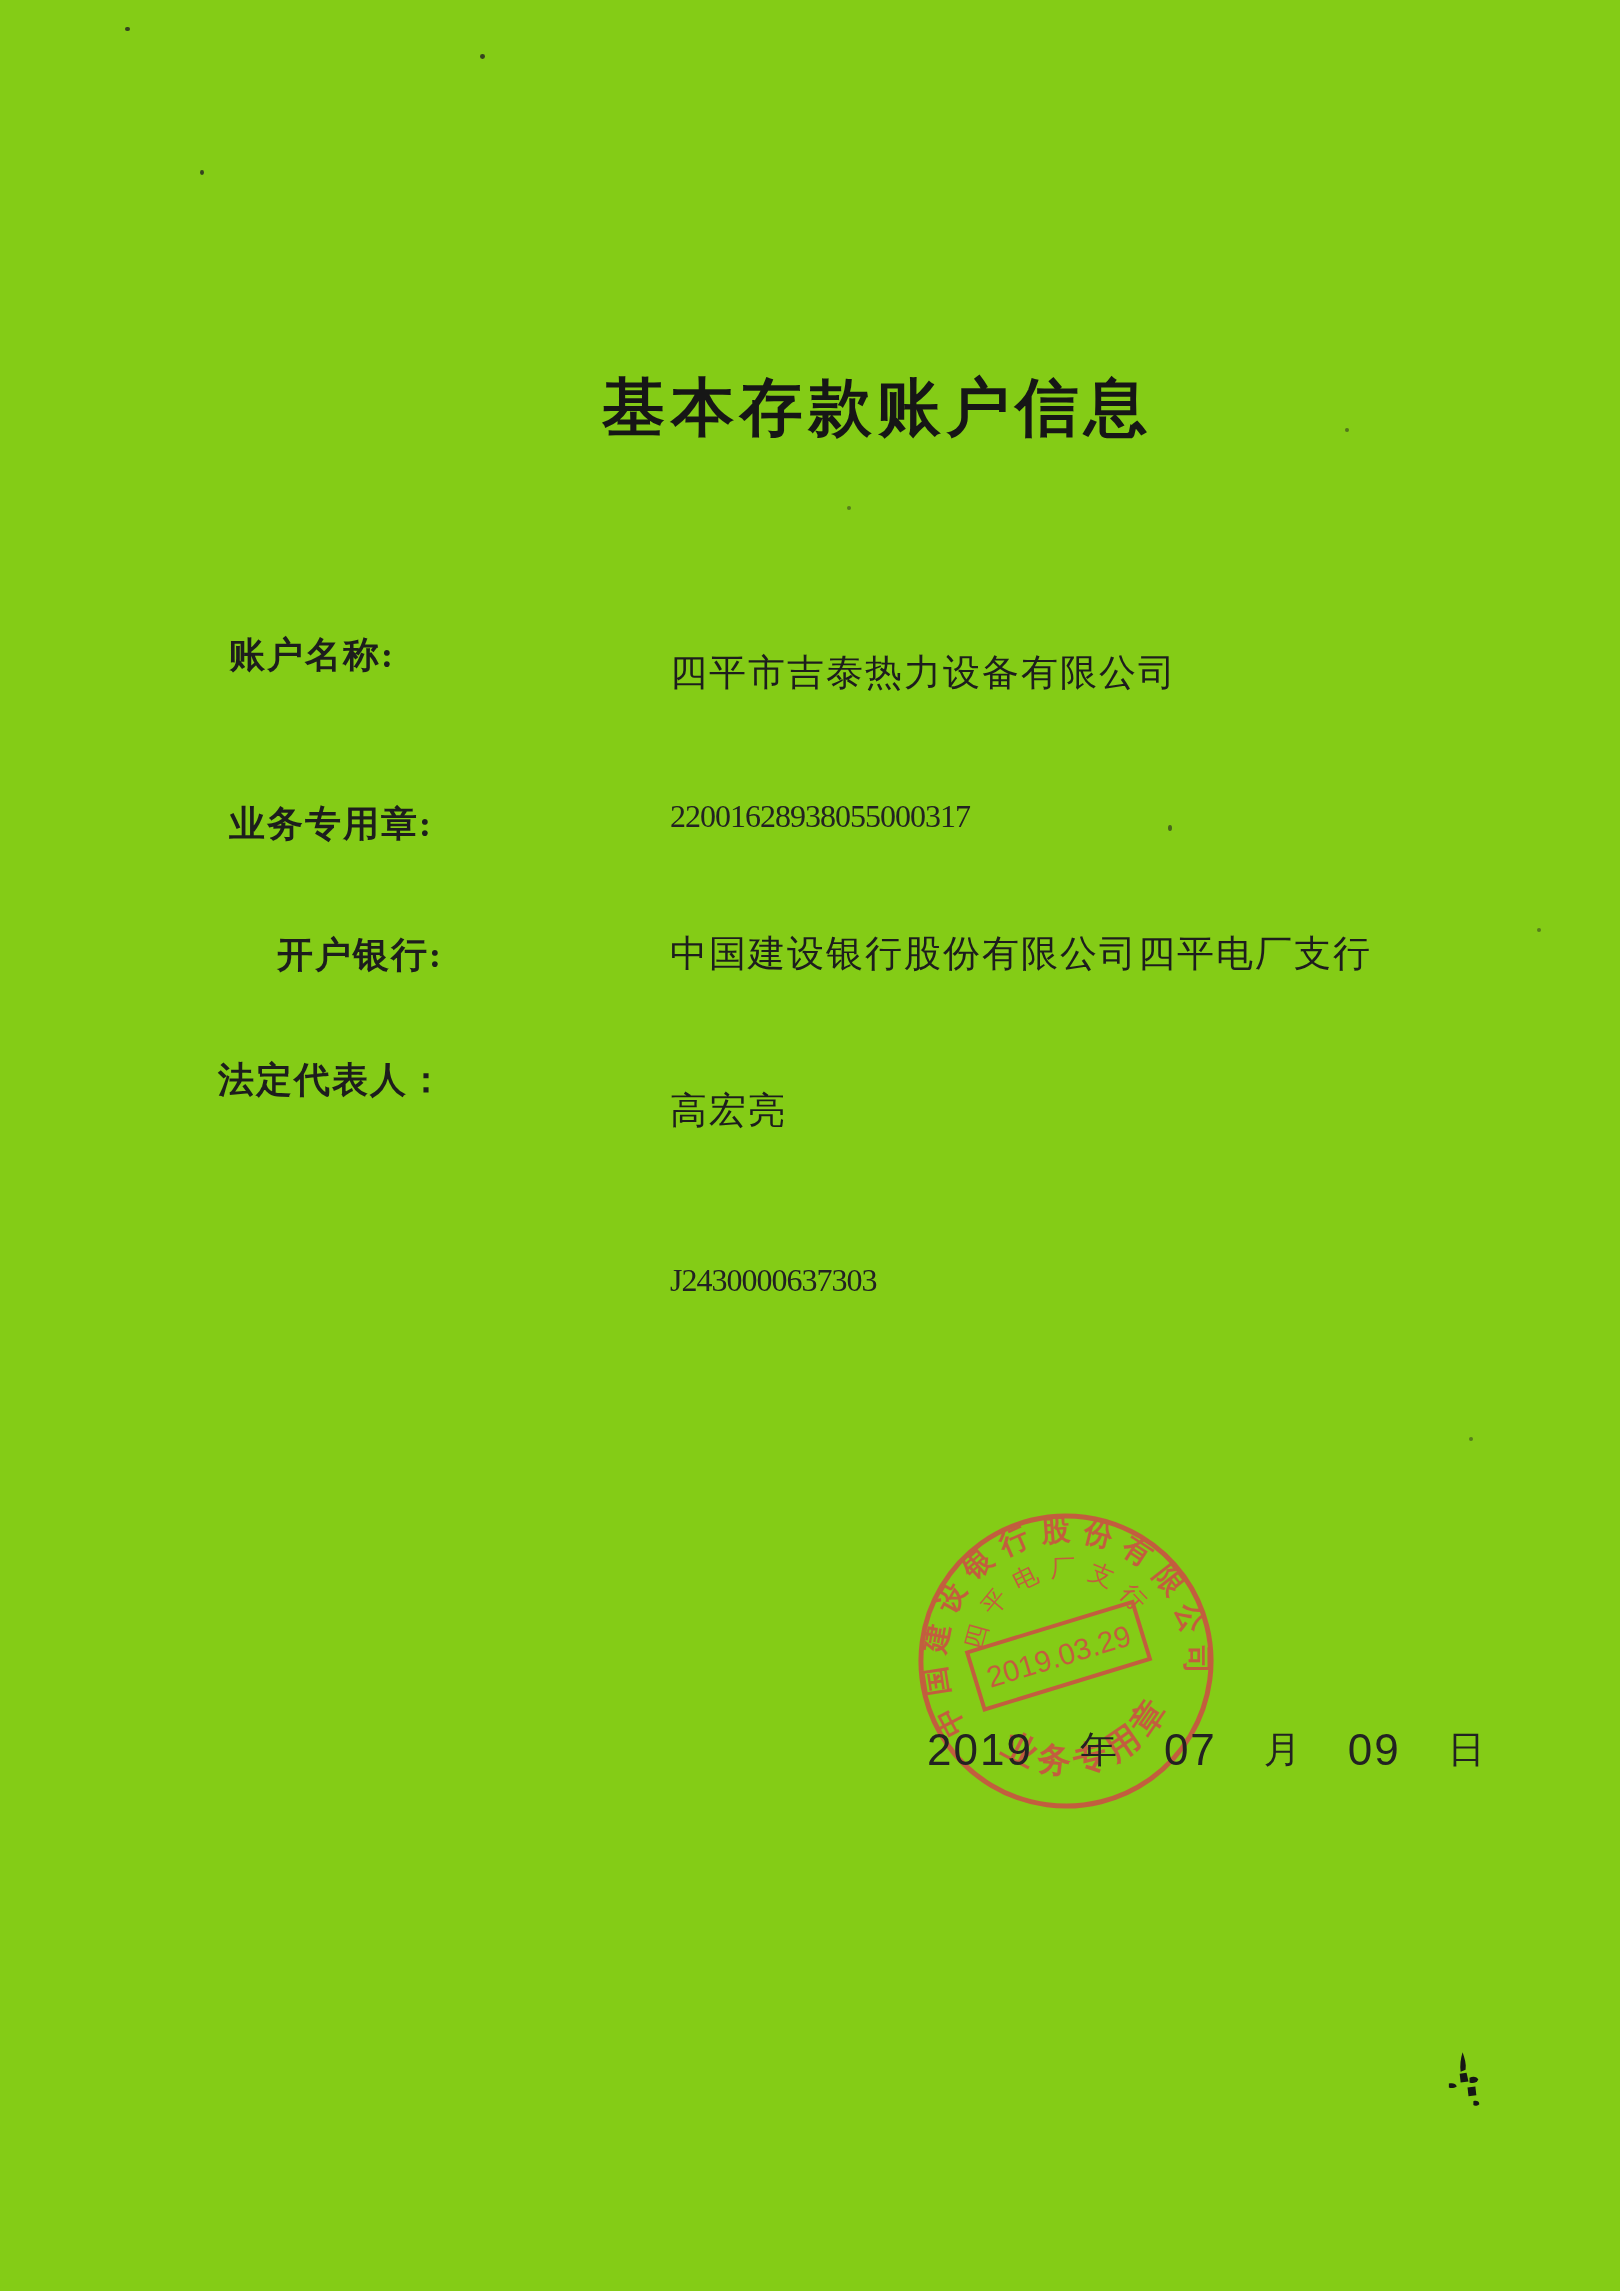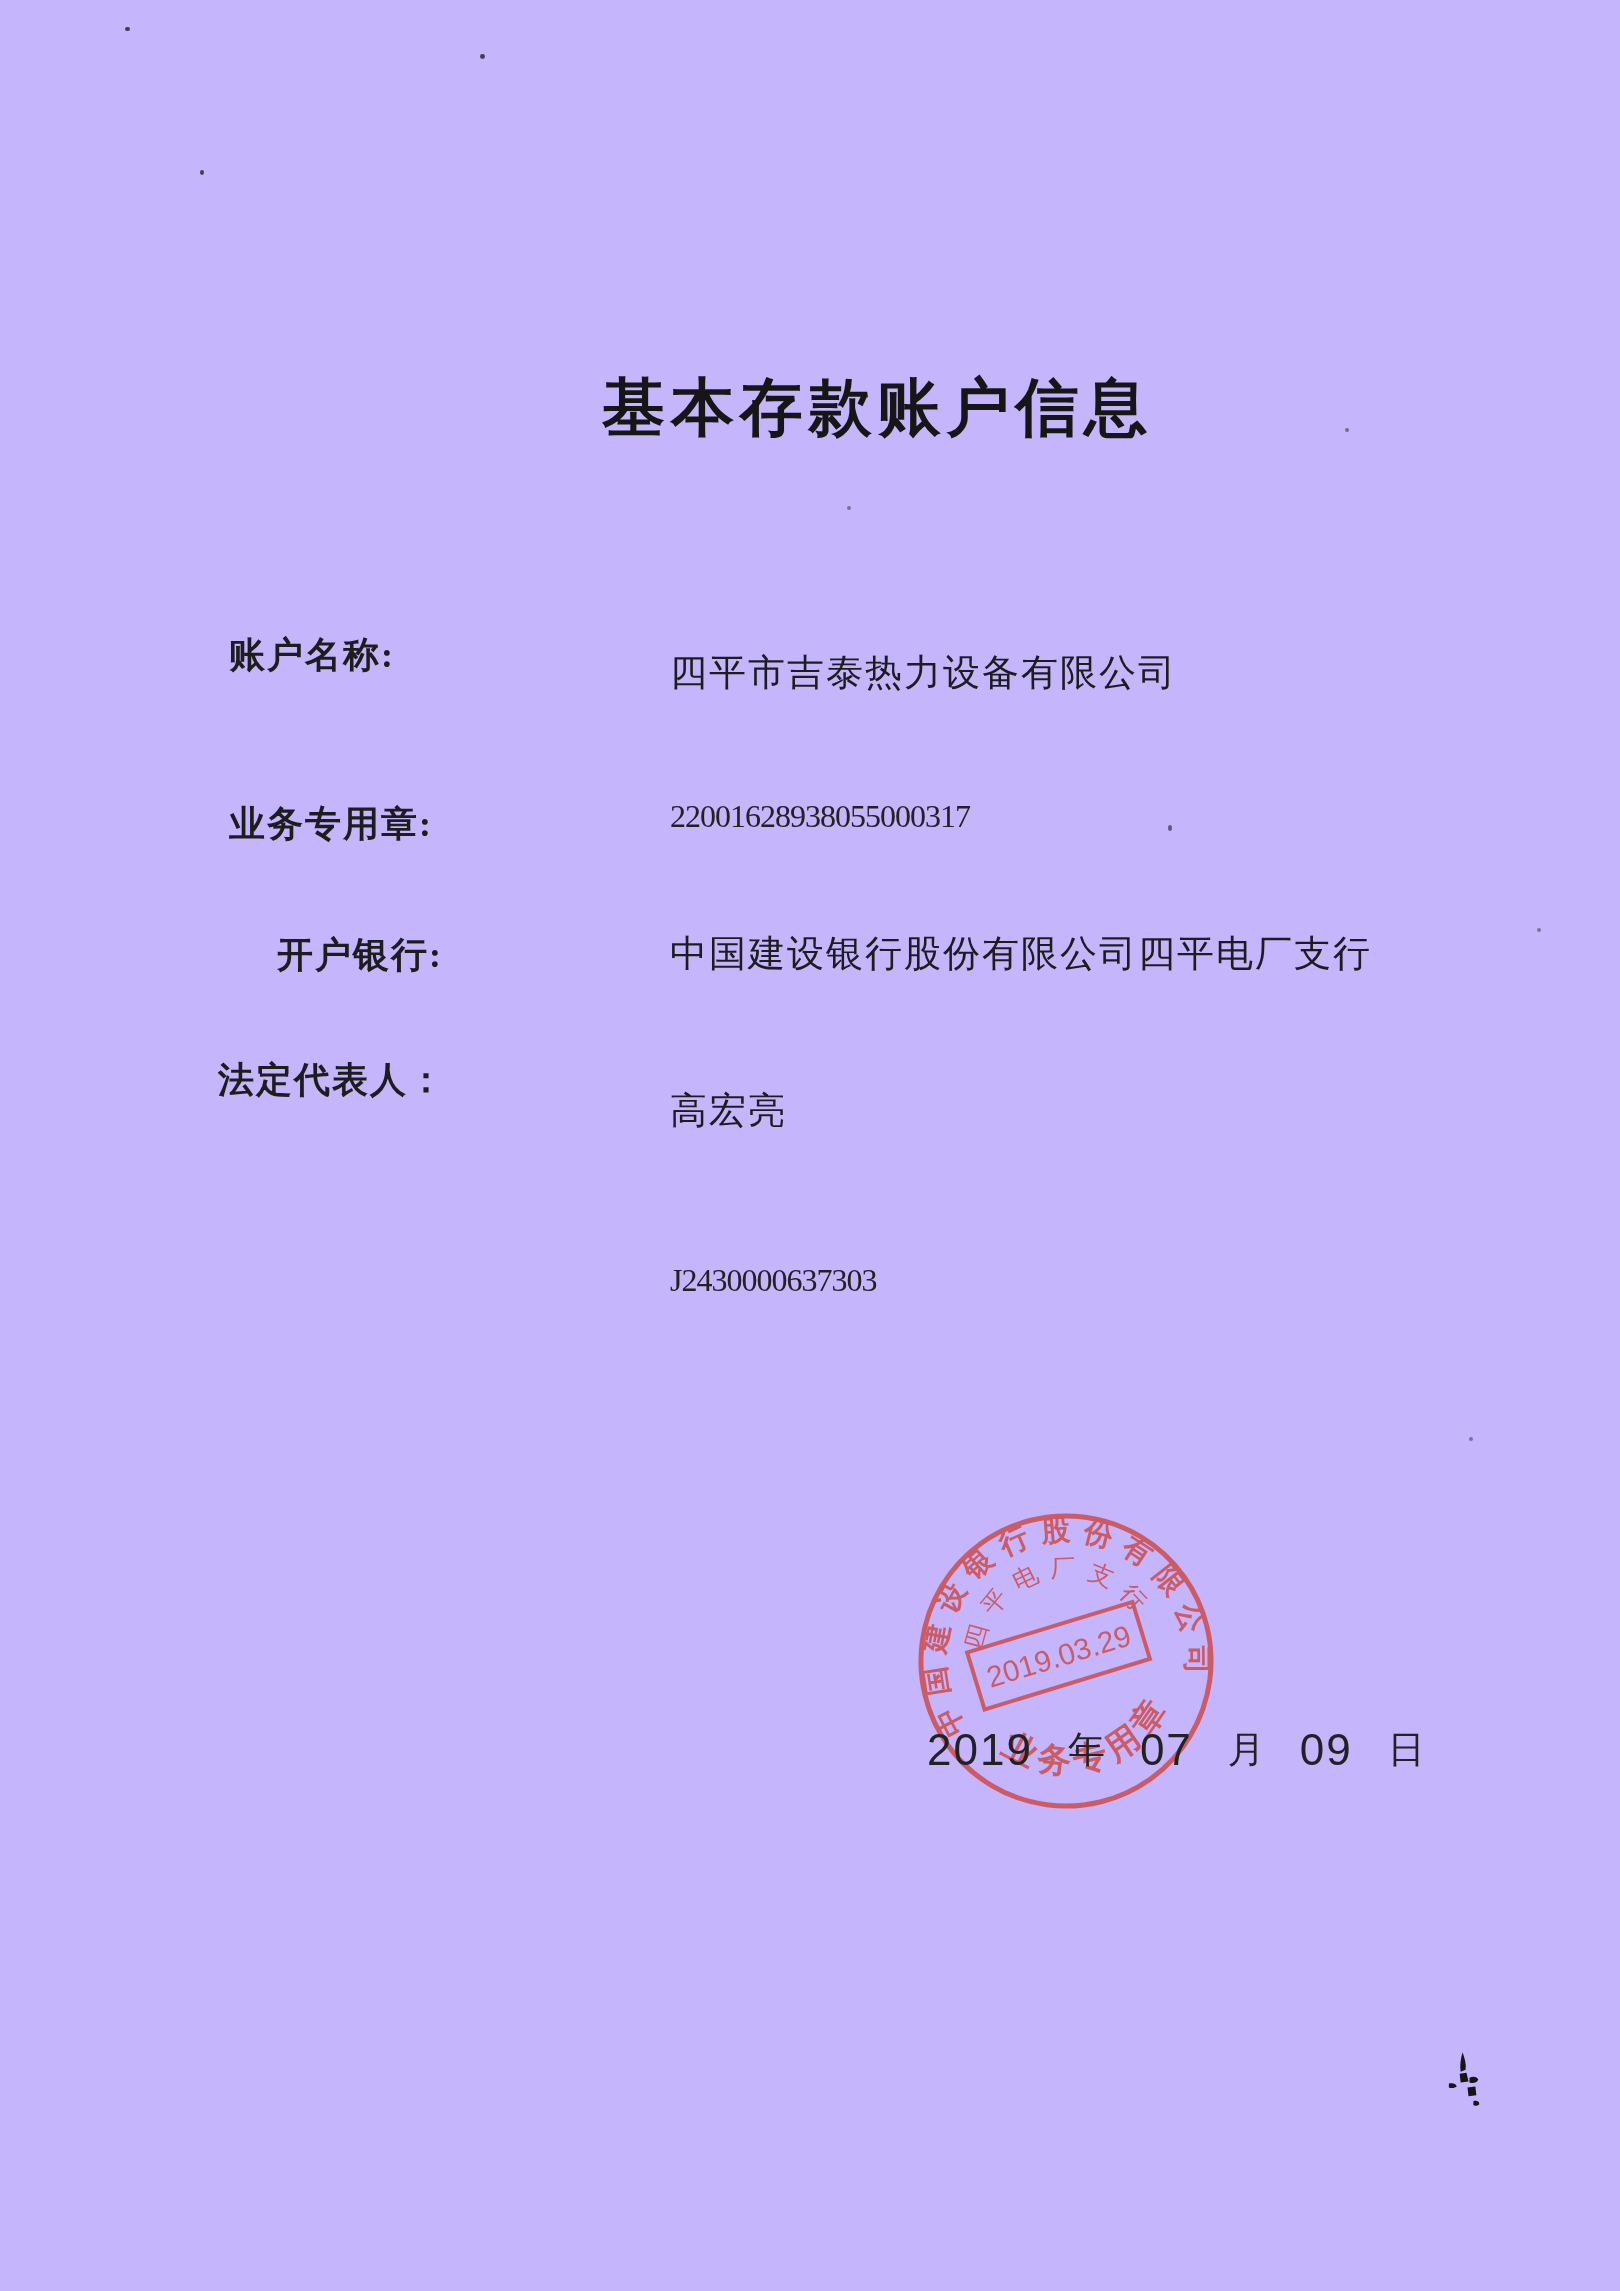--- a/index.html
+++ b/index.html
@@ -1,20 +1,20 @@
 <!DOCTYPE html>
 <html><head>
 <meta charset="utf-8">
 <style>
   html,body{margin:0;padding:0;background:#ffffff;}
   .page{
     position:relative;
     width:1620px;
     height:2292px;
-    background:#c4b5fd;
+    background:#84cc16;
     overflow:hidden;
     font-family:"Liberation Serif","DejaVu Serif",serif;
     color:#1d1d1d;
   }
   .title{
     position:absolute;
     left:602px;
     top:365px;
     margin:0;
     font-size:63px;
@@ -45,21 +45,21 @@
     letter-spacing:-1px;
     color:#222;
   }
   .two-line-label .line{display:block;line-height:59px;}
   .date-line{
     position:absolute;
     left:927px;
     top:1725px;
     display:flex;
     align-items:flex-end;
-    gap:35px;
+    gap:47px;
     white-space:nowrap;
     color:#222;
   }
   .date-line .num{
     font-family:"Liberation Sans","DejaVu Sans",sans-serif;
     font-size:44px;
     letter-spacing:2px;
   }
   .date-line .unit{
     font-size:37px;

